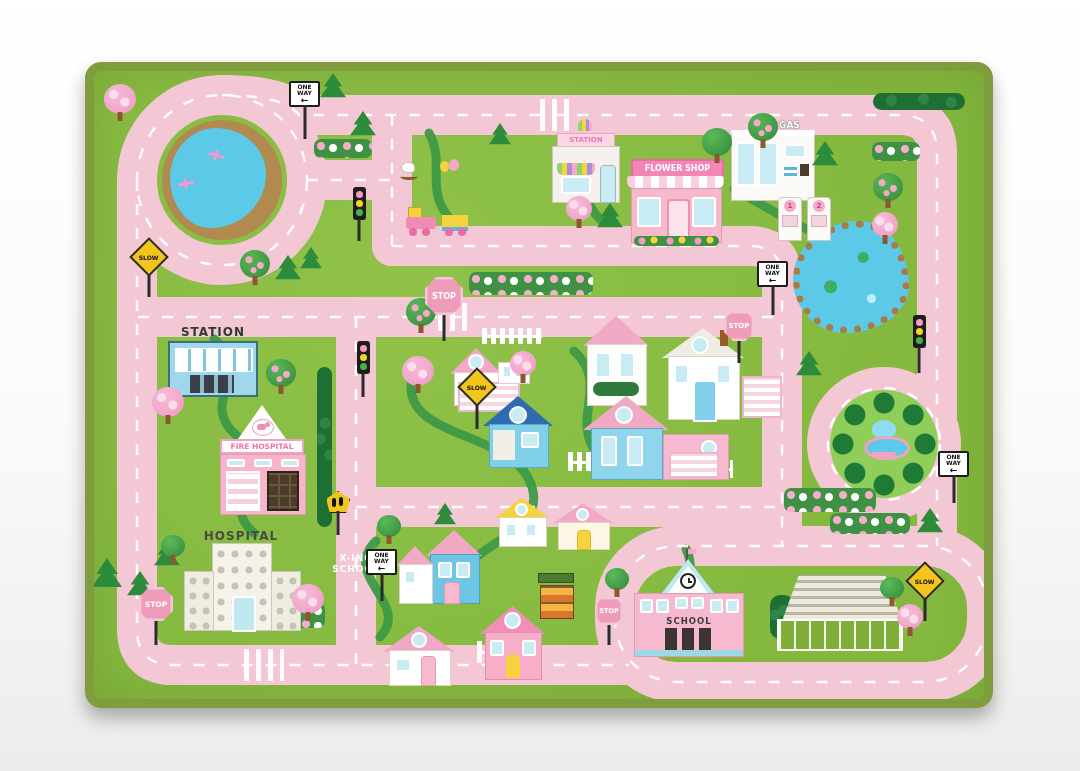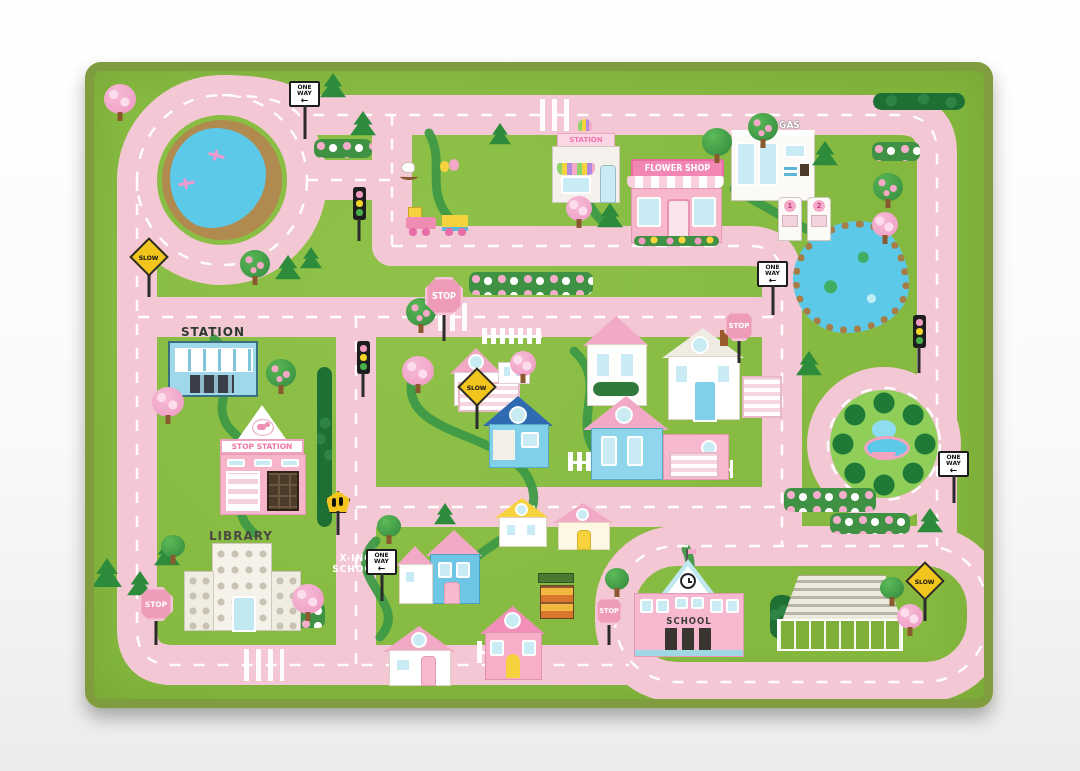--- a/index.html
+++ b/index.html
@@ -225,31 +225,31 @@
        <div class="abs" style="left:20px;top:32px;width:44px;height:18px;background:repeating-linear-gradient(90deg,#3a3f4a 0 10px,#8fb9c6 10px 14px);"></div>
      </div>
    </div>
 
    <div class="house" style="left:122px;top:334px;width:92px;height:108px;">
      <div class="abs" style="left:22px;top:0;width:48px;height:34px;background:#fff;clip-path:polygon(50% 0,100% 100%,0 100%);"></div>
      <div class="abs" style="left:36px;top:14px;width:20px;height:15px;background:#fff;border:1px solid #e2a3bc;border-radius:50%;">
         <div class="abs" style="left:4px;top:4px;width:9px;height:6px;background:#ef8fb4;border-radius:3px;"></div>
         <div class="abs" style="left:12px;top:2px;width:5px;height:5px;background:#ef8fb4;border-radius:50%;"></div>
      </div>
-     <div class="abs" style="left:4px;top:34px;width:84px;height:15px;background:#fff;border:2px solid #f0a3c0;box-sizing:border-box;color:#f074a4;font-size:7.5px;font-weight:bold;text-align:center;line-height:12px;"><span>STOP STATION</span></div>
+     <div class="abs" style="left:4px;top:34px;width:84px;height:15px;background:#fff;border:2px solid #f0a3c0;box-sizing:border-box;color:#f074a4;font-size:7.5px;font-weight:bold;text-align:center;line-height:12px;"><span>FIRE HOSPITAL</span></div>
      <div class="abs" style="left:4px;top:49px;width:84px;height:59px;background:#f7b5ca;border:1px solid #e49ab4;">
        <div class="win" style="left:6px;top:4px;width:18px;height:8px;"></div>
        <div class="win" style="left:33px;top:4px;width:18px;height:8px;"></div>
        <div class="win" style="left:60px;top:4px;width:18px;height:8px;"></div>
        <div class="abs" style="left:5px;top:16px;width:34px;height:40px;background:repeating-linear-gradient(0deg,#fff 0 5px,#f4cfdc 5px 10px);border:2px solid #fff;box-sizing:border-box;"></div>
        <div class="abs" style="left:46px;top:16px;width:32px;height:40px;background:#4a3b2b;border:2px solid #2f2317;box-sizing:border-box;background-image:linear-gradient(90deg,transparent 0 9px,#6a573f 9px 11px),linear-gradient(0deg,transparent 0 9px,#6a573f 9px 11px);background-size:11px 11px;"></div>
      </div>
    </div>
 
-   <div class="abs z3 lbl" style="left:82px;top:458px;width:130px;text-align:center;font-size:12px;color:#4a4a42;"><span>LIBRARY</span></div>
+   <div class="abs z3 lbl" style="left:82px;top:458px;width:130px;text-align:center;font-size:12px;color:#4a4a42;"><span>HOSPITAL</span></div>
    <div class="house" style="left:90px;top:472px;width:115px;height:86px;">
      <div class="abs" style="left:28px;top:0;width:58px;height:86px;background:#f5f2ea;border:1px solid #cfc8bf;background-image:radial-gradient(circle at 8px 10px,#c9c2b2 3px,transparent 4px);background-size:14px 16px;">
         <div class="door" style="left:19px;top:52px;width:20px;height:32px;background:#bfe8ef;border:2px solid #fff;"></div>
      </div>
      <div class="abs" style="left:0;top:28px;width:28px;height:58px;background:#efece2;border:1px solid #cfc8bf;background-image:radial-gradient(circle at 8px 9px,#c9c2b2 3px,transparent 4px);background-size:13px 15px;"></div>
      <div class="abs" style="left:87px;top:28px;width:28px;height:58px;background:#efece2;border:1px solid #cfc8bf;background-image:radial-gradient(circle at 8px 9px,#c9c2b2 3px,transparent 4px);background-size:13px 15px;"></div>
    </div>
 
    <div class="house" style="left:540px;top:488px;width:108px;height:96px;">
      <div class="abs" style="left:52px;top:-10px;width:2px;height:12px;background:#555;">

